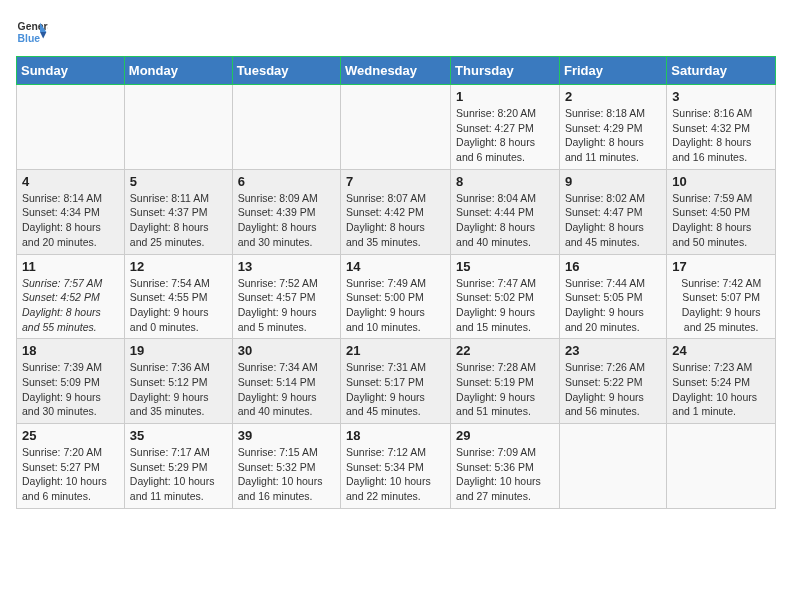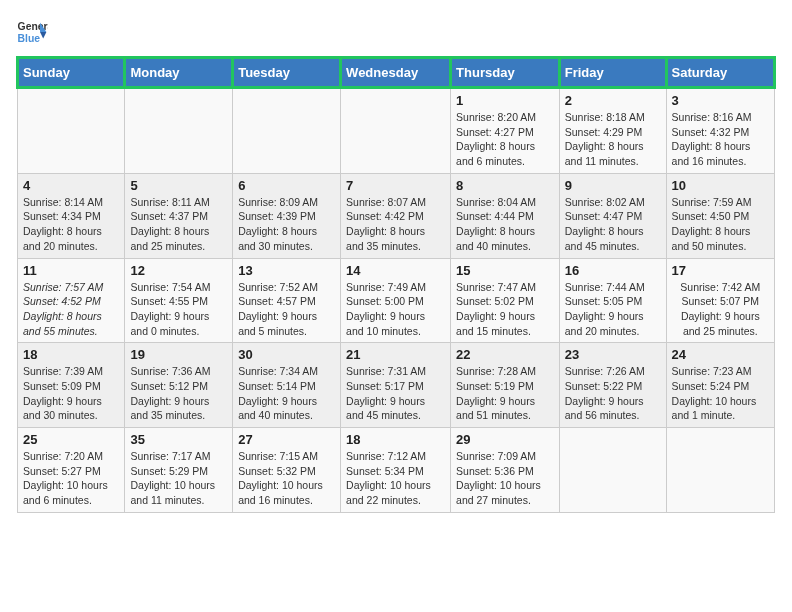--- a/index.html
+++ b/index.html
@@ -41,21 +41,21 @@
       width: 100%;
       border-collapse: collapse;
     }
     thead tr th {
       background-color: #3a7abf;
       color: #fff;
       font-size: 13px;
       font-weight: bold;
       padding: 6px 4px;
       text-align: left;
-      border: 3px solid #22c55e;
+      border: 1px solid #22c55e;
       margin-top: 8px;
     }
     tbody tr td {
       vertical-align: top;
       border: 1px solid #ccc;
       padding: 4px 5px;
       width: 113px;
       min-height: 80px;
     }
     tbody tr:nth-child(odd) td {
@@ -297,21 +297,21 @@
 and 6 minutes.</div>
         </td>
         <td>
           <span class="day-number">35</span>
           <div class="day-info" style="white-space: pre-line;">Sunrise: 7:17 AM
 Sunset: 5:29 PM
 Daylight: 10 hours
 and 11 minutes.</div>
         </td>
         <td>
-          <span class="day-number">27</span>
+          <span class="day-number">39</span>
           <div class="day-info" style="white-space: pre-line;">Sunrise: 7:15 AM
 Sunset: 5:32 PM
 Daylight: 10 hours
 and 16 minutes.</div>
         </td>
         <td>
           <span class="day-number">18</span>
           <div class="day-info" style="white-space: pre-line;">Sunrise: 7:12 AM
 Sunset: 5:34 PM
 Daylight: 10 hours

